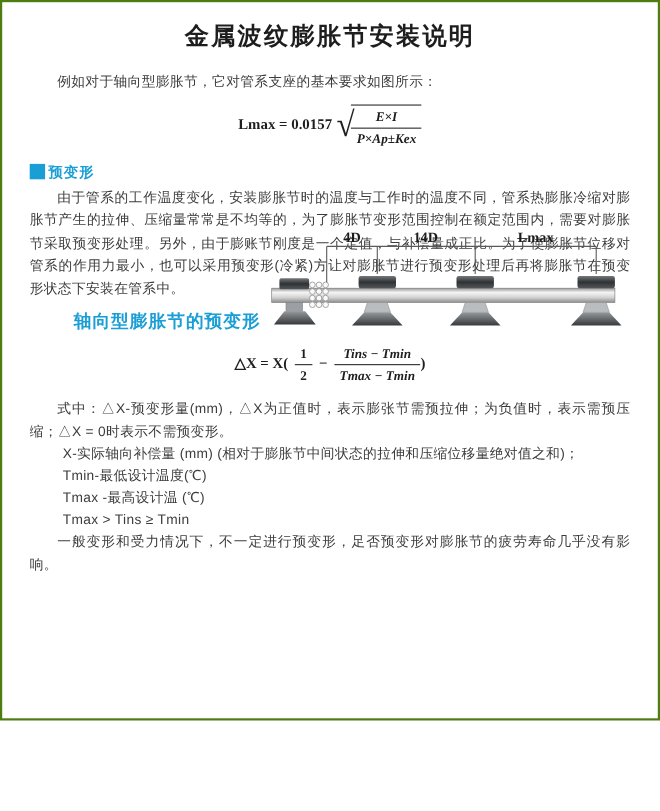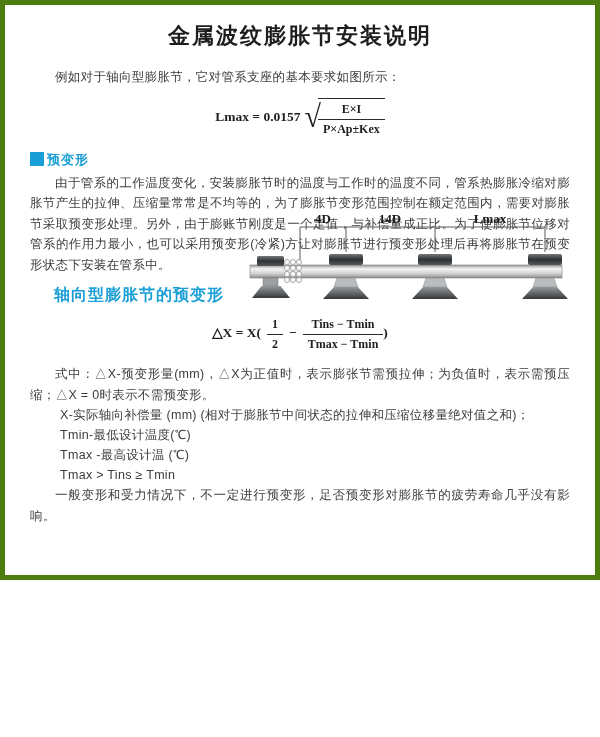--- a/index.html
+++ b/index.html
@@ -5,57 +5,57 @@
   html,body{margin:0;padding:0;background:#fff;}
   body{
     width:600px;height:737px;
     font-family:"Liberation Sans",sans-serif;
     color:#3c3c3c;
     position:relative;
     overflow:hidden;
   }
   .page{
     position:relative;
-    width:600px;height:580px;
+    width:600px;height:655px;
     box-sizing:border-box;
     padding:10px 25px 0 25px;
-    border:5px solid #4d7c0f;
+    border:2px solid #4d7c0f;
   }
   .title{
     font-size:22px;font-weight:bold;color:#1d1d1d;
     text-align:center;margin:6px 0 16px 0;letter-spacing:2px;
   }
   .para{
     font-size:12.5px;line-height:20.5px;margin:0;
     text-align:justify;letter-spacing:0.3px;
   }
   .indent{text-indent:2em;}
   .sq{
     display:inline-block;width:14px;height:14px;
     background:#1a9ed6;margin-right:3px;vertical-align:-2px;
   }
   .blue-inline{color:#1a9ed6;font-weight:bold;font-size:17px;letter-spacing:1px;}
   .sec-head{font-size:13px;font-weight:bold;color:#1a9ed6;margin:14px 0 4px 0;letter-spacing:1px;}
   .sub-head{font-size:16px;font-weight:bold;color:#1a9ed6;letter-spacing:1px;margin:10px 0 6px 0;}
-  .sub-head.axial{margin-left:24px;}
+  .sub-head.axial{margin-left:40px;}
 
   .formula{
     text-align:center;margin:10px 0 12px 0;
     font-family:"Liberation Serif",serif;
     font-size:13.5px;font-weight:bold;color:#1e1e1e;
     line-height:1;
   }
   .formula .gap{display:inline-block;width:6px;}
   .frac{
     display:inline-block;vertical-align:middle;text-align:center;
     font-size:12px;line-height:1.25;
   }
   .frac .num{display:block;border-bottom:1px solid #2a2a2a;padding:1px 5px 2px 5px;}
   .frac .den{display:block;padding:2px 5px 0 5px;}
-  .f-it{text-align:center;}
+  .f-it{font-style:italic;text-align:center;}
   .rad-sign{
     display:inline-block;vertical-align:middle;
     font-size:30px;font-weight:normal;margin:0 -3px 0 4px;
     transform:scaleY(1.05);
   }
   .rad-body{
     display:inline-block;vertical-align:middle;
     border-top:1.6px solid #2a2a2a;padding-top:2px;
   }
   .defs{margin-top:2px;}

